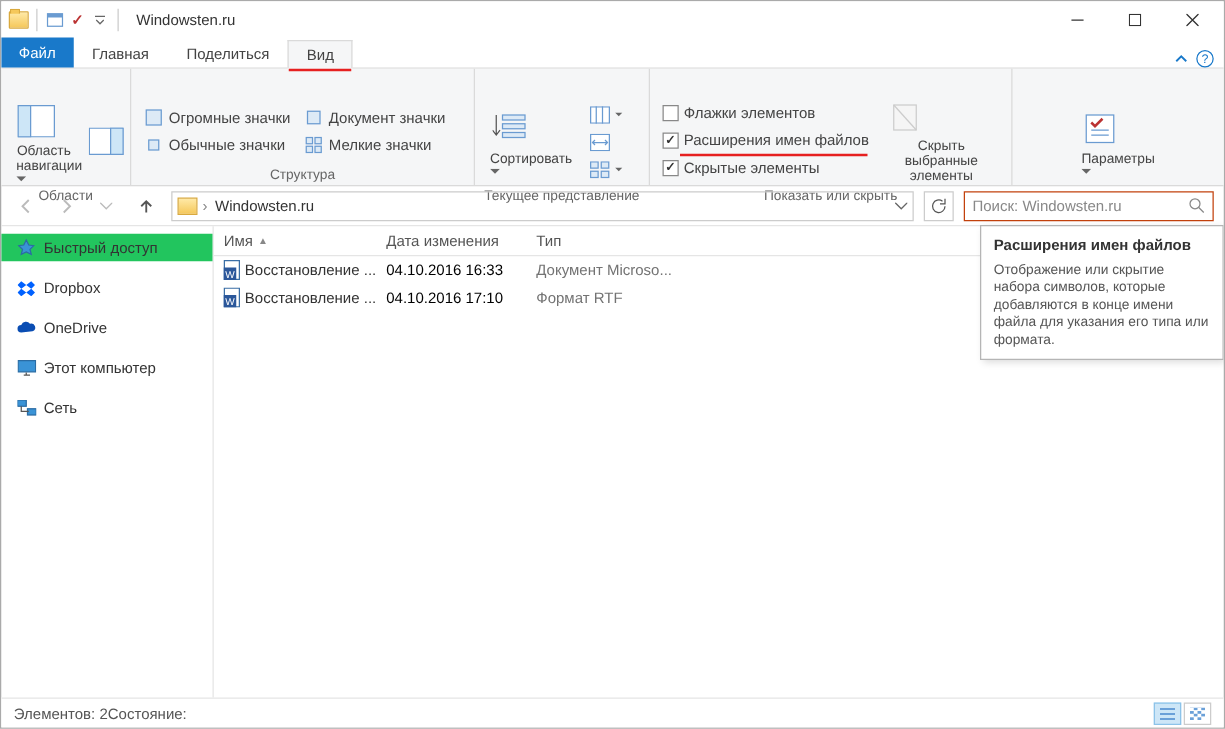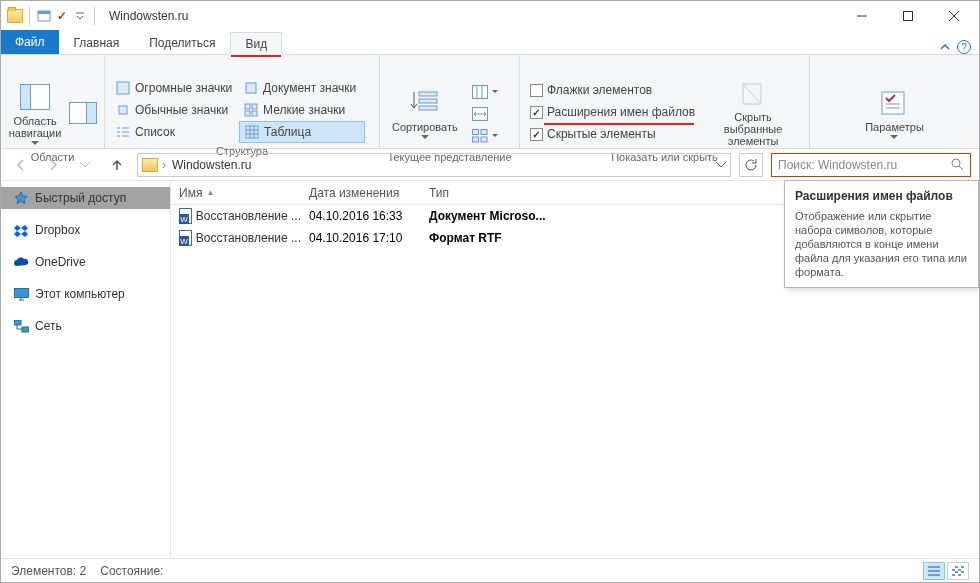--- a/index.html
+++ b/index.html
@@ -20,21 +20,21 @@
     .tab-file { background: #1979ca; color: #fff; padding: 4px 14px; height: 24px; display: flex; align-items: center; }
     .tab { padding: 4px 14px; height: 23px; display: flex; align-items: center; color: #444; border: 1px solid transparent; border-bottom: none; }
     .tab.active { background: #f5f6f7; border-color: #dadada; border-bottom: 1px solid #f5f6f7; margin-bottom: -1px; position: relative; }
     .tab.active::after { content:""; position:absolute; bottom:-3px; left:0; right:0; height:2px; background:#e62020; }
     .tabbar-right { margin-left: auto; display: flex; align-items: center; padding-right: 8px; gap: 6px; color: #1979ca; }
     
     .ribbon { height: 94px; background: #f5f6f7; border-bottom: 1px solid #dadada; display: flex; }
     .ribbon-group { border-right: 1px solid #dadada; display: flex; flex-direction: column; padding: 2px 6px 0; }
     .ribbon-group-body { flex: 1; display: flex; align-items: flex-start; gap: 4px; margin-top: 20px; }
     .ribbon-group-label { text-align: center; font-size: 11px; color: #666; padding: 2px 0; }
-    .big-btn { display: flex; flex-direction: column; align-items: center; justify-content: center; padding: 2px 6px; gap: 2px; height: 72px; min-width: 54px; }
+    .big-btn { display: flex; flex-direction: column; justify-content: center; padding: 2px 6px; gap: 2px; height: 72px; min-width: 54px; }
     .big-btn .lbl { text-align: center; font-size: 11px; color: #444; line-height: 12px; }
     .big-icon { width: 32px; height: 32px; display: flex; align-items: center; justify-content: center; }
     .small-row { display: flex; align-items: center; gap: 4px; padding: 1px 4px; height: 22px; white-space: nowrap; color: #444; font-size: 11px; }
     .small-row.selected { background: #cde6f7; border: 1px solid #8cc3e9; }
     .small-icon { width: 16px; height: 16px; display: flex; align-items: center; justify-content: center; }
     .col { display: flex; flex-direction: column; gap: 0px; }
     .chk { width: 13px; height: 13px; border: 1px solid #888; display: inline-flex; align-items: center; justify-content: center; font-size: 10px; color: #333; background: #fff; }
     .chk.checked::after { content: "✓"; font-weight: bold; }
     .extline { position: relative; }
     .extline::after { content:""; position:absolute; bottom:-2px; left:18px; width: 150px; height:2px; background:#e62020; }
@@ -47,43 +47,43 @@
     .addr-folder { width: 16px; height: 14px; background: linear-gradient(#ffe9a6, #f5c85b); border: 1px solid #d9a93e; }
     .crumb { color: #333; padding: 0 2px; }
     .crumb-sep { color: #888; }
     .addr-actions { margin-left: auto; display: flex; gap: 6px; color: #555; }
     .refresh-btn { width: 24px; height: 24px; border: 1px solid #ccc; display: flex; align-items: center; justify-content: center; color: #555; }
     .search { width: 200px; height: 24px; border: 1px solid #c2410c; display: flex; align-items: center; padding: 0 6px; color: #888; justify-content: space-between; }
     
     .content { display: flex; height: 378px; }
     .sidebar { width: 170px; border-right: 1px solid #e5e5e5; padding: 6px 0; }
     .side-item { display: flex; align-items: center; gap: 6px; padding: 3px 12px; color: #333; }
-    .side-item.active { background: #a3a3a3; }
+    .side-item.active { background: #22c55e; }
     .side-gap { height: 10px; }
     .side-icon { width: 16px; height: 16px; display: flex; align-items: center; justify-content: center; }
     
     .filelist { flex: 1; display: flex; flex-direction: column; position: relative; }
     .headers { display: flex; border-bottom: 1px solid #e5e5e5; height: 24px; align-items: center; color: #555; font-size: 11px; }
     .hcol { padding: 0 8px; border-right: 1px solid transparent; display: flex; align-items: center; gap: 4px; }
     .hc-name { width: 130px; }
     .hc-date { width: 120px; }
     .hc-type { width: 200px; }
     .sort-arr { font-size: 8px; color: #888; }
     .frow { display: flex; align-items: center; height: 22px; color: #333; font-size: 12px; }
     .fc-name { width: 130px; padding-left: 8px; display: flex; align-items: center; gap: 4px; overflow: hidden; white-space: nowrap; }
     .fc-date { width: 120px; padding-left: 8px; color: #000000; }
-    .fc-type { width: 200px; padding-left: 8px; color: #000000; white-space: nowrap; overflow: hidden; font-weight: bold; }
+    .fc-type { width: 200px; padding-left: 8px; color: #737373; white-space: nowrap; overflow: hidden; }
     .doc-icon { width: 14px; height: 16px; background: #fff; border: 1px solid #3a6ea5; position: relative; }
     .doc-icon::after { content: "W"; position: absolute; bottom: -1px; left: -1px; font-size: 8px; background: #2b579a; color: #fff; width: 10px; height: 10px; display: flex; align-items: center; justify-content: center; }
     
     .tooltip { position: absolute; right: 0px; top: -1px; width: 195px; background: #fff; border: 1px solid #b5b5b5; box-shadow: 2px 2px 6px rgba(0,0,0,0.15); padding: 8px 10px; z-index: 10; }
     .tooltip-title { font-weight: bold; color: #333; margin-bottom: 6px; font-size: 12px; }
     .tooltip-body { font-size: 11px; color: #555; line-height: 14px; }
     
-    .statusbar { position: absolute; bottom: 0; left: 0; right: 0; height: 24px; border-top: 1px solid #e5e5e5; display: flex; align-items: center; padding: 0 10px; gap: 14px; color: #555; font-size: 11px; background: #fff; }
+    .statusbar { position: absolute; bottom: 0; left: 0; right: 0; height: 24px; border-top: 1px solid #e5e5e5; display: flex; align-items: center; padding: 0 10px; color: #555; font-size: 11px; background: #fff; }
     .status-right { margin-left: auto; display: flex; gap: 2px; }
     .view-toggle { width: 22px; height: 18px; border: 1px solid #ccc; display: flex; align-items: center; justify-content: center; }
     .view-toggle.active { background: #cde6f7; border-color: #8cc3e9; }
     .details-bars { width: 12px; height: 10px; background: repeating-linear-gradient(#6aa0d8, #6aa0d8 2px, transparent 2px, transparent 4px); }
     .thumb-grid { width: 12px; height: 10px; background: conic-gradient(#6aa0d8 0 25%, #fff 0 50%, #6aa0d8 0 75%, #fff 0); background-size: 6px 5px;}
     
     svg { display: block; }
   </style>
 </head>
 <body>
@@ -202,39 +202,20 @@
         <div class="small-row" style="width:128px">
             <span class="small-icon">
               <svg width="14" height="14">
                 <rect x="1" y="1" width="5" height="5" fill="#ddeaf6" stroke="#6a9bd1"></rect>
                 <rect x="8" y="1" width="5" height="5" fill="#ddeaf6" stroke="#6a9bd1"></rect>
                 <rect x="1" y="8" width="5" height="5" fill="#ddeaf6" stroke="#6a9bd1"></rect>
                 <rect x="8" y="8" width="5" height="5" fill="#ddeaf6" stroke="#6a9bd1"></rect>
               </svg>
             </span>
             <span>Мелкие значки</span>
-          </div>
-      </div>
-      <div style="display:flex">
-        <div class="small-row" style="width:128px">
-            <span class="small-icon">
-              <svg width="14" height="14">
-                <path d="M1 3h3M6 3h7M1 7h3M6 7h7M1 11h3M6 11h7" stroke="#6a9bd1"></path>
-              </svg>
-            </span>
-            <span>Список</span>
-          </div>
-        <div class="small-row selected" style="width:126px">
-            <span class="small-icon">
-              <svg width="14" height="14">
-                <rect x="1" y="1" width="12" height="12" fill="none" stroke="#6a9bd1"></rect>
-                <path d="M1 5h12M1 9h12M5 1v12M9 1v12" stroke="#6a9bd1"></path>
-              </svg>
-            </span>
-            <span>Таблица</span>
           </div>
       </div>
     </div>
     <div class="ribbon-group-label">Структура</div>
   </div>
 
   <div class="ribbon-group" style="width:140px">
     <div class="ribbon-group-body">
       <div class="big-btn">
         <span class="big-icon">

